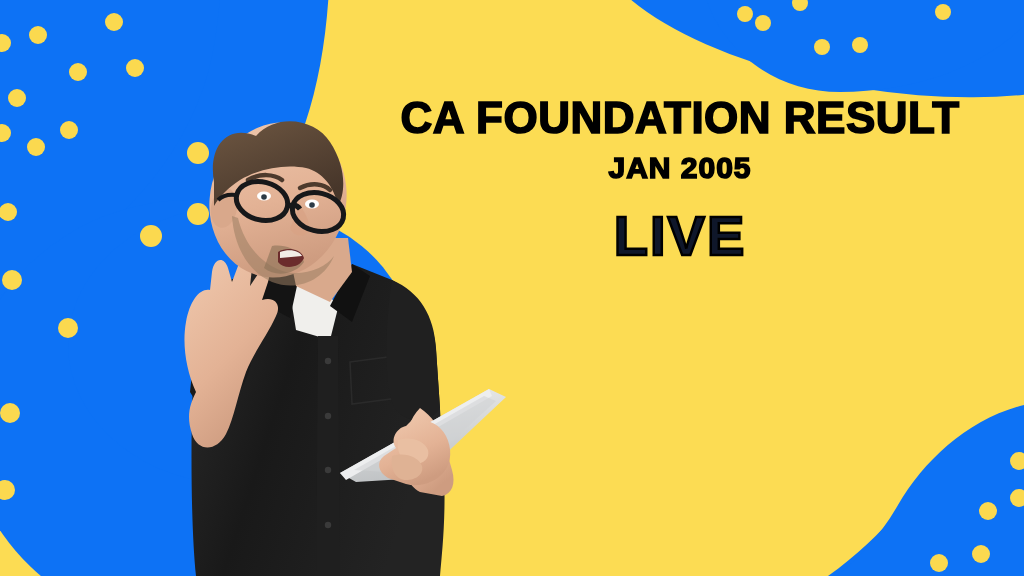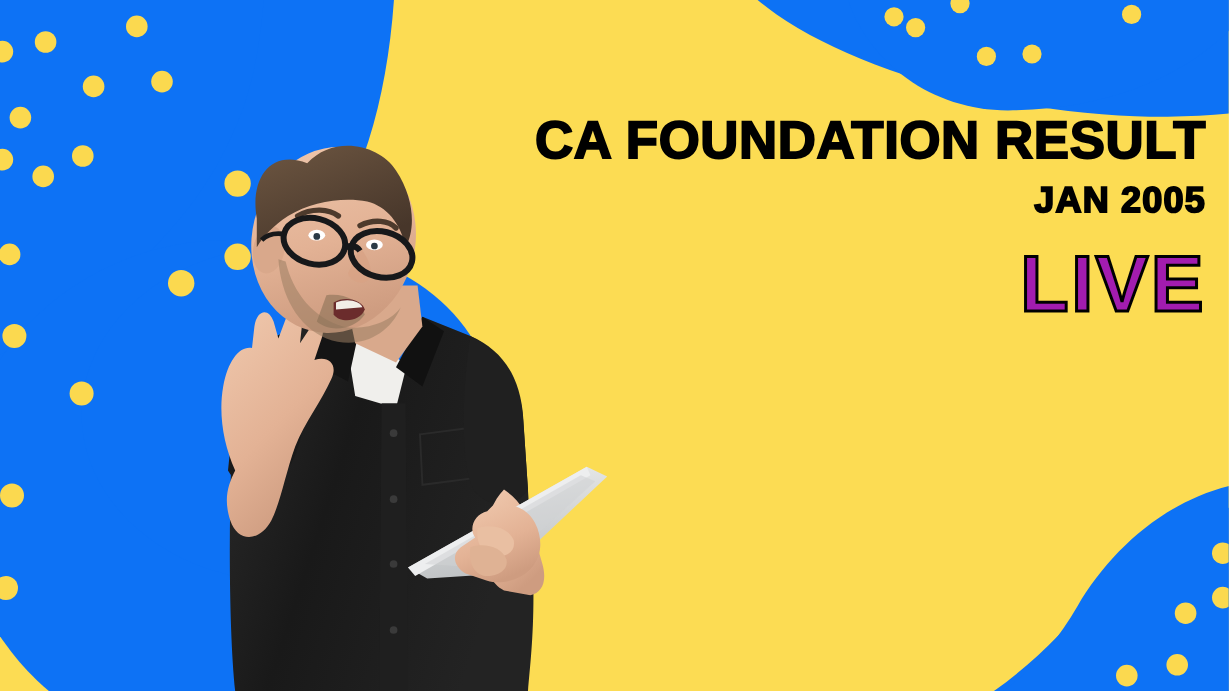--- a/index.html
+++ b/index.html
@@ -23,21 +23,21 @@
   #person-layer {
     position:absolute;
     left:0; top:0;
     width:1024px; height:576px;
     pointer-events:none;
   }
   #headline {
     position:absolute;
     left:355px; top:94px;
     width:650px;
-    text-align:right;
+    text-align:center;
     z-index:5;
   }
   .line1 {
     display:block;
     font-family:"Liberation Sans", sans-serif;
     font-weight:bold;
     font-size:44px;
     line-height:48px;
     letter-spacing:0.5px;
     color:#000000;
@@ -51,24 +51,24 @@
     font-size:30px;
     line-height:52px;
     letter-spacing:1px;
     color:#000000;
     -webkit-text-stroke:1.6px #000;
   }
   .line3 {
     display:block;
     font-family:"Liberation Sans", sans-serif;
     font-weight:bold;
-    font-size:66px;
+    font-size:56px;
     line-height:84px;
     letter-spacing:2px;
-    color:#a21caf;
+    color:#0f172a;
     -webkit-text-stroke:2.5px #000;
   }
 </style>
 </head>
 <body>
 
 <div id="banner">
 
   <svg id="bg-svg" viewBox="0 0 1024 576" aria-hidden="true">
 

